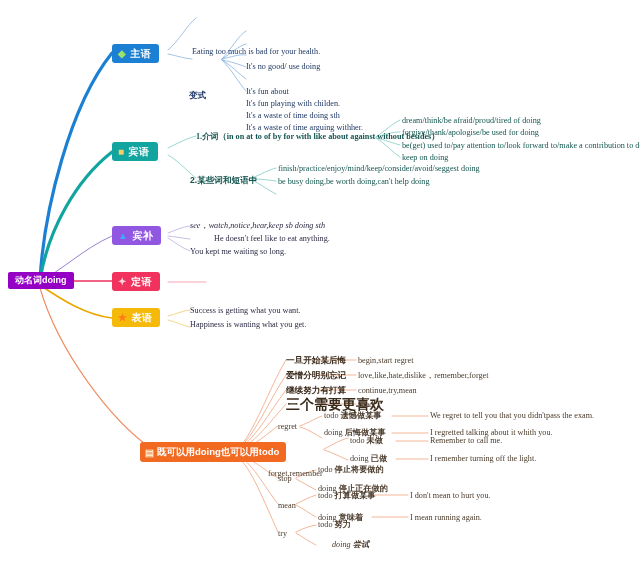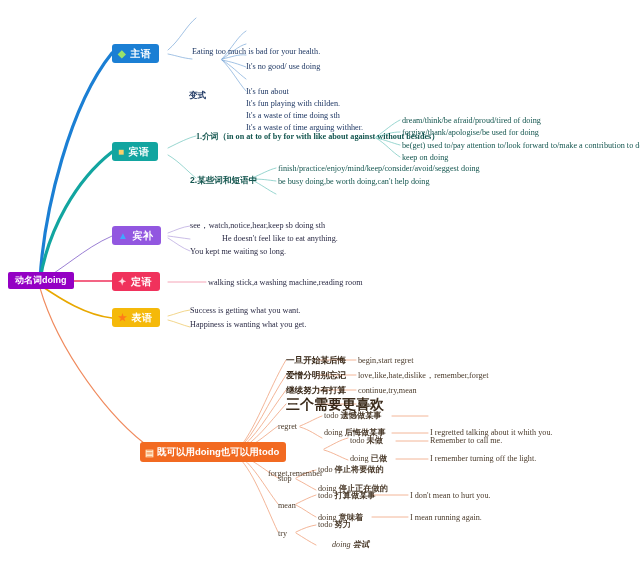--- a/index.html
+++ b/index.html
@@ -218,25 +218,24 @@
   <div class="leaf t-teal" style="left:402px;top:116px;">dream/think/be afraid/proud/tired of doing</div>
   <div class="leaf t-teal" style="left:402px;top:128px;">forgive/thank/apologise/be used for doing</div>
   <div class="leaf t-teal" style="left:402px;top:141px;">be(get) used to/pay attention to/look forward to/make a contribution to   doing</div>
   <div class="leaf t-teal" style="left:402px;top:153px;">keep on doing</div>
 
   <div class="leaf sub cn t-teal" style="left:190px;top:175px;">2.某些词和短语中</div>
 
   <div class="leaf t-teal" style="left:278px;top:177px;">be busy doing,be worth doing,can't help doing</div>
   <div class="leaf t-teal" style="left:278px;top:164px;">finish/practice/enjoy/mind/keep/consider/avoid/seggest doing</div>
 
-  <div class="leaf t-purple" style="left:190px;top:221px;">see，watch,notice,hear,keep sb doing sth</div>
-  <div class="leaf t-purple" style="left:194px;top:234px;padding-left:28px;">He doesn't feel like to eat anything.</div>
+  <div class="leaf t-purple" style="left:190px;top:221px;font-style:italic;">see，watch,notice,hear,keep sb doing sth</div>
+  <div class="leaf t-purple" style="left:186px;top:234px;padding-left:28px;">He doesn't feel like to eat anything.</div>
   <div class="leaf t-purple" style="left:190px;top:247px;">You kept me waiting so long.</div>
 
-  <div class="leaf t-pink" style="left:208px;top:278px;">walking stick,a washing machine,reading room</div>
 
   <div class="leaf t-gold" style="left:190px;top:306px;">Success is getting what you want.</div>
   <div class="leaf t-gold" style="left:190px;top:320px;">Happiness is wanting what you get.</div>
 
   <div class="leaf cn t-orange" style="left:286px;top:355px;font-size:8.6px;">一旦开始某后悔</div>
   <div class="leaf t-orange-lite" style="left:358px;top:356px;">begin,start regret</div>
 
   <div class="leaf cn t-orange" style="left:286px;top:370px;font-size:8.6px;">爱憎分明别忘记</div>
   <div class="leaf t-orange-lite" style="left:358px;top:371px;">love,like,hate,dislike，remember,forget</div>
 
@@ -244,20 +243,21 @@
   <div class="leaf t-orange-lite" style="left:358px;top:386px;">continue,try,mean</div>
 
   <div class="leaf cn t-orange" style="left:286px;top:399px;font-size:14px;">三个需要更喜欢</div>
   <div class="leaf t-orange-lite" style="left:358px;top:400px;">need，</div>
 
   <div class="leaf t-orange-lite" style="left:278px;top:422px;">regret</div>
   <div class="leaf t-orange-lite" style="left:324px;top:411px;">
     <span>todo</span>
     <span class="cn">遗憾做某事</span>
   </div>
+  <div class="leaf t-orange-lite" style="left:430px;top:411px;">We regret to tell you that you didn'tpass the exam.</div>
   <div class="leaf t-orange-lite" style="left:324px;top:428px;">
     <span>doing</span>
     <span class="cn">后悔做某事</span>
   </div>
   <div class="leaf t-orange-lite" style="left:430px;top:428px;">I regretted talking about it whith you.</div>
 
   <div class="leaf t-orange-lite" style="left:268px;top:445px;margin-top:24px;">forget,remember</div>
   <div class="leaf t-orange-lite" style="left:350px;top:436px;">
     <span>todo</span>
     <span class="cn">未做</span>

